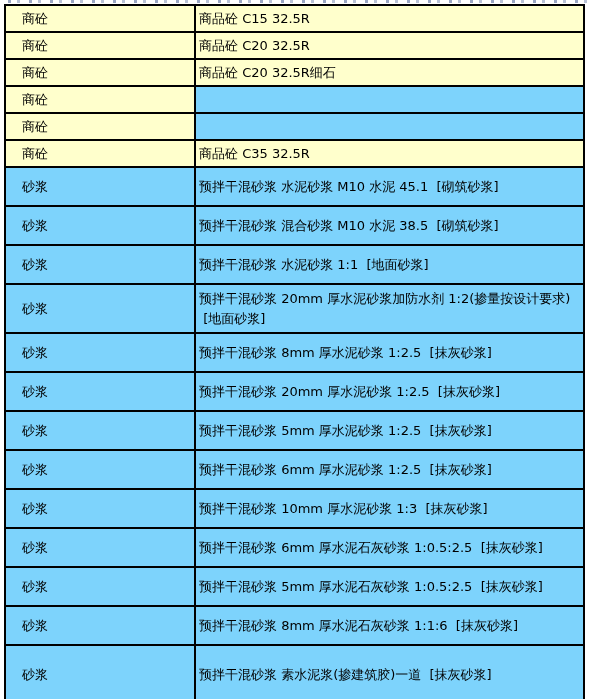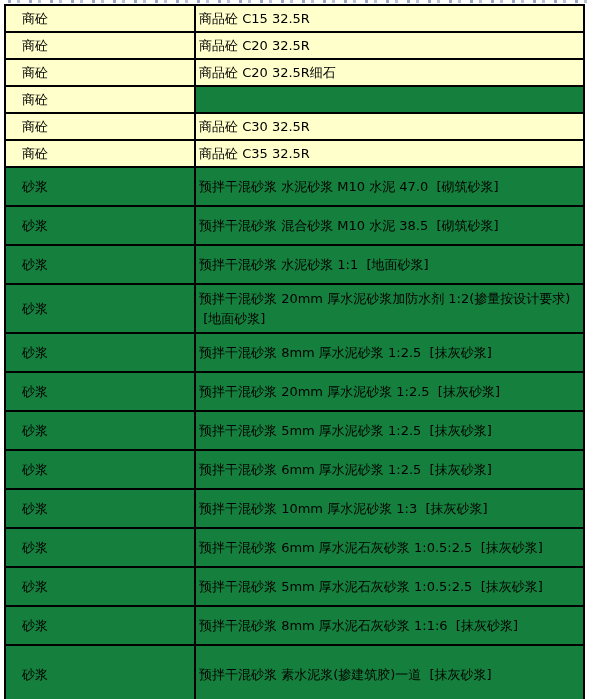--- a/index.html
+++ b/index.html
@@ -39,21 +39,21 @@
     box-sizing: border-box;
     border-top: 2px solid #000000;
     border-left: 2px solid #000000;
     border-right: 2px solid #000000;
   }
   .row {
     display: flex;
     box-sizing: border-box;
     border-bottom: 2px solid #000000;
     height: 39px;
-    background: #15803d;
+    background: #7dd3fc;
   }
   .row.cat-yellow { height: 27px; }
   .row.tall { height: 49px; }
   .row.last { height: 60px; }
   .row.cat-yellow .cell { background: var(--hl, #ffffcc); }
   .cell {
     display: flex;
     align-items: center;
     box-sizing: border-box;
     overflow: hidden;
@@ -105,38 +105,35 @@
   </div>
     <div class="row cat-yellow">
     <div class="cell cat">
       <span>商砼</span>
     </div>
   </div>
     <div class="row cat-yellow">
     <div class="cell cat">
       <span>商砼</span>
     </div>
-    <div class="cell desc">
-      <span>商品砼 C30 32.5R</span>
-    </div>
   </div>
     <div class="row cat-yellow">
     <div class="cell cat">
       <span>商砼</span>
     </div>
     <div class="cell desc">
       <span>商品砼 C35 32.5R</span>
     </div>
   </div>
     <div class="row">
     <div class="cell cat">
       <span>砂浆</span>
     </div>
     <div class="cell desc">
-      <span>预拌干混砂浆 水泥砂浆 M10 水泥 47.0  [砌筑砂浆]</span>
+      <span>预拌干混砂浆 水泥砂浆 M10 水泥 45.1  [砌筑砂浆]</span>
     </div>
   </div>
     <div class="row">
     <div class="cell cat">
       <span>砂浆</span>
     </div>
     <div class="cell desc">
       <span>预拌干混砂浆 混合砂浆 M10 水泥 38.5  [砌筑砂浆]</span>
     </div>
   </div>

